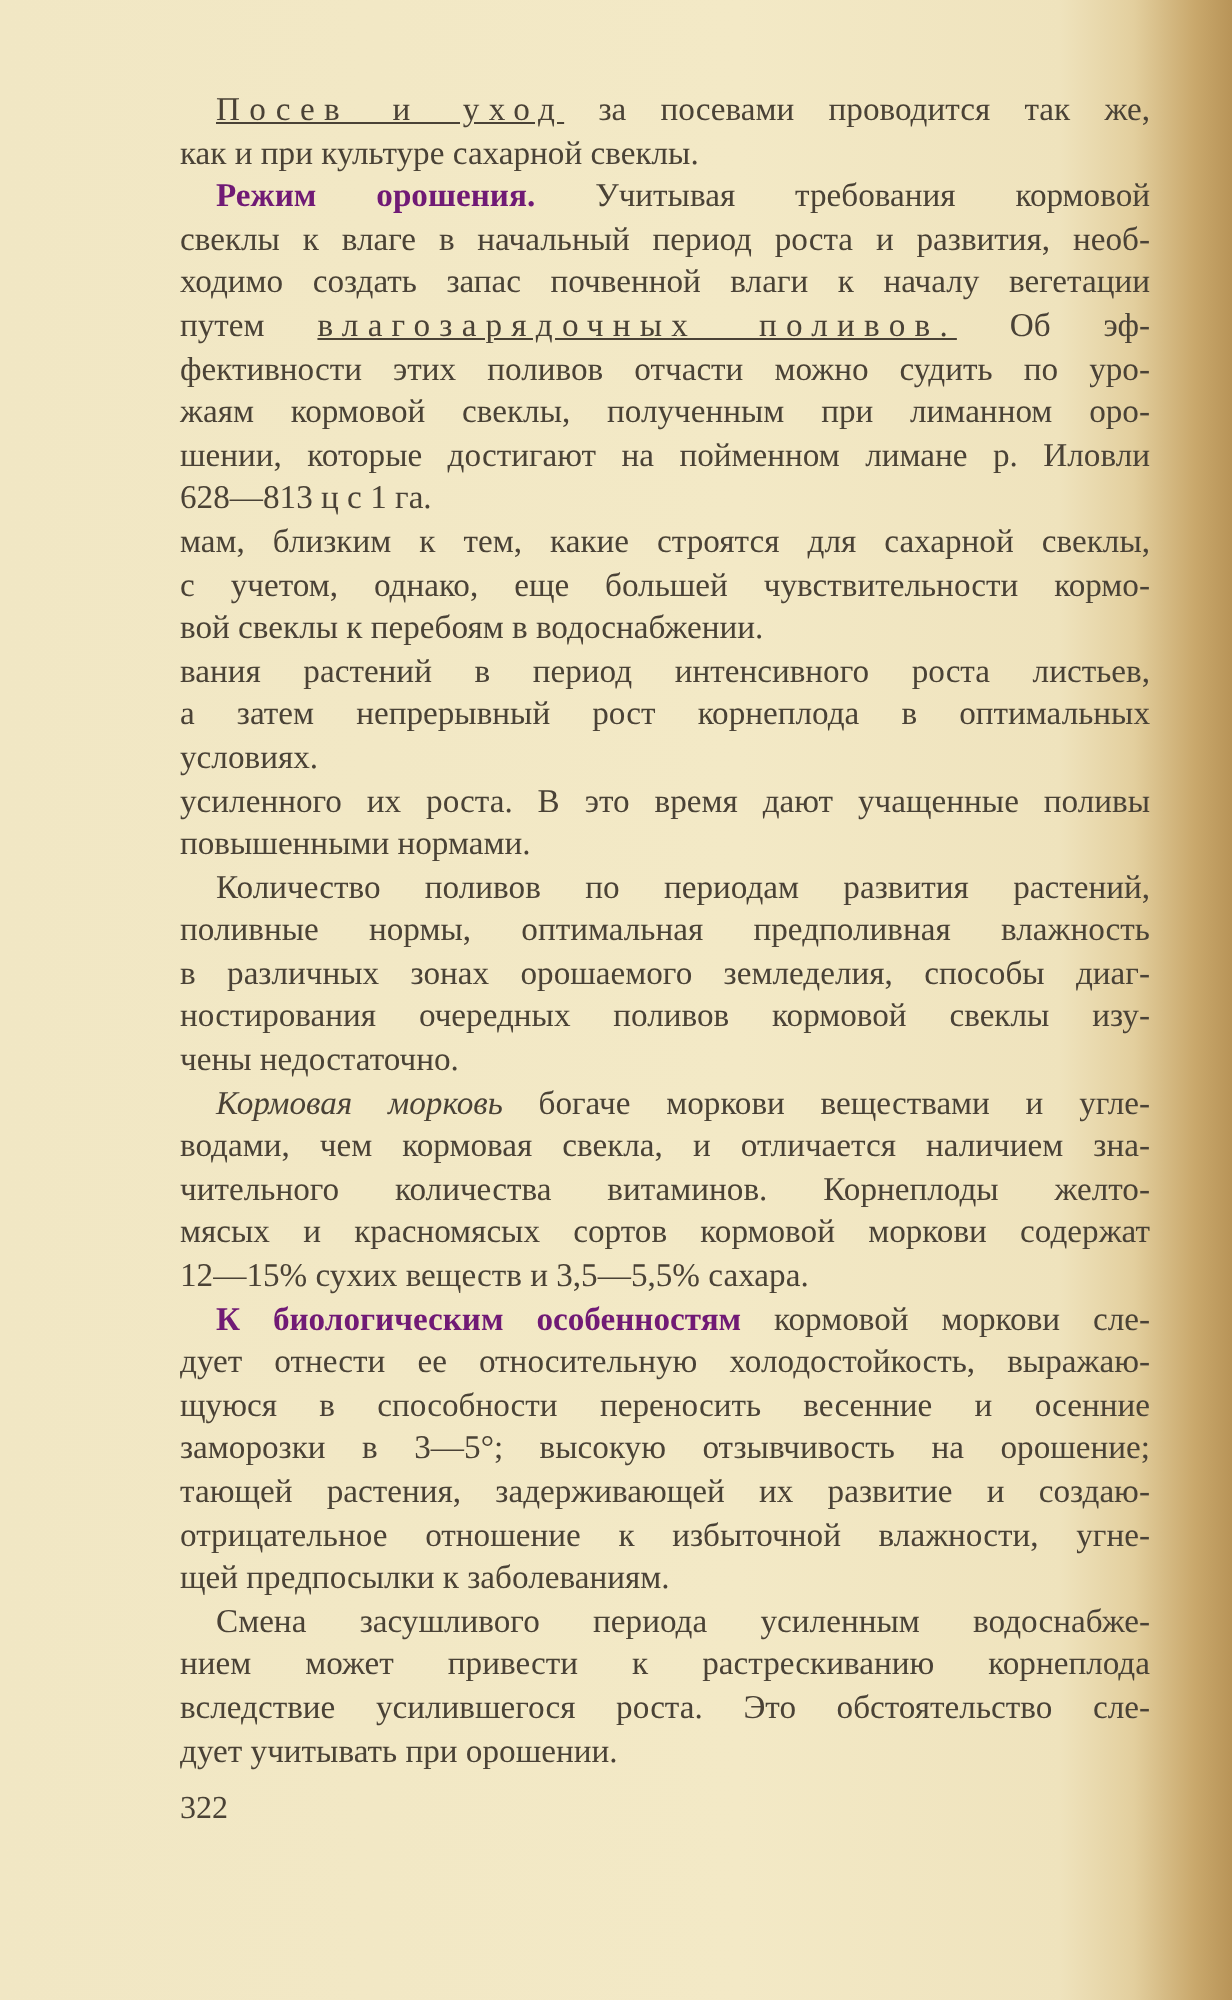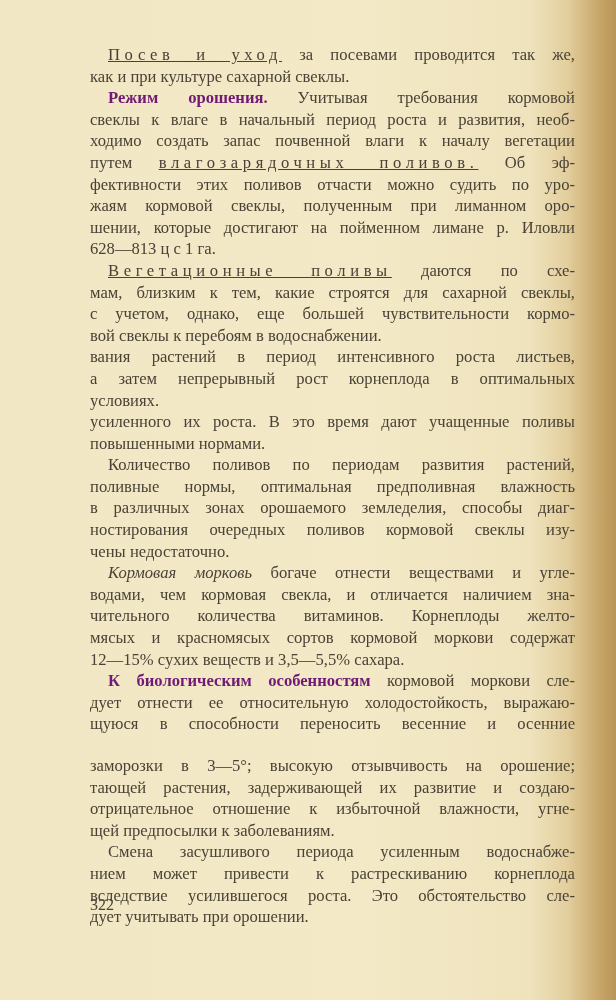--- a/index.html
+++ b/index.html
@@ -41,21 +41,20 @@
       <span class="line"><span class="b">Режим орошения.</span><span> Учитывая требования кормовой</span></span>
       <span class="line" style="text-indent: 0px;"><span>свеклы к влаге в начальный период роста и развития, необ-</span></span>
       <span class="line" style="text-indent: 0px;"><span>ходимо создать запас почвенной влаги к началу вегетации</span></span>
       <span class="line" style="text-indent: 0px;"><span>путем </span><span class="sp">влагозарядочных поливов.</span><span> Об эф-</span></span>
       <span class="line" style="text-indent: 0px;"><span>фективности этих поливов отчасти можно судить по уро-</span></span>
       <span class="line" style="text-indent: 0px;"><span>жаям кормовой свеклы, полученным при лиманном оро-</span></span>
       <span class="line" style="text-indent: 0px;"><span>шении, которые достигают на пойменном лимане р. Иловли</span></span>
       <span class="line last" style="text-indent: 0px;"><span>628—813 ц с 1 га.</span></span>
     </div>
     <div class="p">
-      <span class="line"><span class="sp">Вегетационные поливы</span><span> даются по схе-</span></span>
       <span class="line" style="text-indent: 0px;"><span>мам, близким к тем, какие строятся для сахарной свеклы,</span></span>
       <span class="line" style="text-indent: 0px;"><span>с учетом, однако, еще большей чувствительности кормо-</span></span>
       <span class="line last" style="text-indent: 0px;"><span>вой свеклы к перебоям в водоснабжении.</span></span>
     </div>
     <div class="p">
       <span class="line" style="text-indent: 0px;"><span>вания растений в период интенсивного роста листьев,</span></span>
       <span class="line" style="text-indent: 0px;"><span>а затем непрерывный рост корнеплода в оптимальных</span></span>
       <span class="line last" style="text-indent: 0px;"><span>условиях.</span></span>
     </div>
     <div class="p">
@@ -63,31 +62,31 @@
       <span class="line last" style="text-indent: 0px;"><span>повышенными нормами.</span></span>
     </div>
     <div class="p">
       <span class="line"><span>Количество поливов по периодам развития растений,</span></span>
       <span class="line" style="text-indent: 0px;"><span>поливные нормы, оптимальная предполивная влажность</span></span>
       <span class="line" style="text-indent: 0px;"><span>в различных зонах орошаемого земледелия, способы диаг-</span></span>
       <span class="line" style="text-indent: 0px;"><span>ностирования очередных поливов кормовой свеклы изу-</span></span>
       <span class="line last" style="text-indent: 0px;"><span>чены недостаточно.</span></span>
     </div>
     <div class="p">
-      <span class="line"><span class="i">Кормовая морковь</span><span> богаче отнести веществами и угле-</span></span>
+      <span class="line"><span class="i">Кормовая морковь</span><span> богаче моркови веществами и угле-</span></span>
       <span class="line" style="text-indent: 0px;"><span>водами, чем кормовая свекла, и отличается наличием зна-</span></span>
       <span class="line" style="text-indent: 0px;"><span>чительного количества витаминов. Корнеплоды желто-</span></span>
       <span class="line" style="text-indent: 0px;"><span>мясых и красномясых сортов кормовой моркови содержат</span></span>
       <span class="line last" style="text-indent: 0px;"><span>12—15% сухих веществ и 3,5—5,5% сахара.</span></span>
     </div>
     <div class="p">
       <span class="line"><span class="b">К биологическим особенностям</span><span> кормовой моркови сле-</span></span>
       <span class="line" style="text-indent: 0px;"><span>дует отнести ее относительную холодостойкость, выражаю-</span></span>
       <span class="line" style="text-indent: 0px;"><span>щуюся в способности переносить весенние и осенние</span></span>
-      <span class="line" style="text-indent: 0px; margin-top: 20px;"><span>заморозки в 3—5°; высокую отзывчивость на орошение;</span></span>
+      <span class="line" style="text-indent: 0px;"><span>заморозки в 3—5°; высокую отзывчивость на орошение;</span></span>
       <span class="line" style="text-indent: 0px;"><span>тающей растения, задерживающей их развитие и создаю-</span></span>
       <span class="line" style="text-indent: 0px;"><span>отрицательное отношение к избыточной влажности, угне-</span></span>
       <span class="line last" style="text-indent: 0px;"><span>щей предпосылки к заболеваниям.</span></span>
     </div>
     <div class="p">
       <span class="line"><span>Смена засушливого периода усиленным водоснабже-</span></span>
       <span class="line" style="text-indent: 0px;"><span>нием может привести к растрескиванию корнеплода</span></span>
       <span class="line" style="text-indent: 0px;"><span>вследствие усилившегося роста. Это обстоятельство сле-</span></span>
       <span class="line last" style="text-indent: 0px;"><span>дует учитывать при орошении.</span></span>
     </div>

